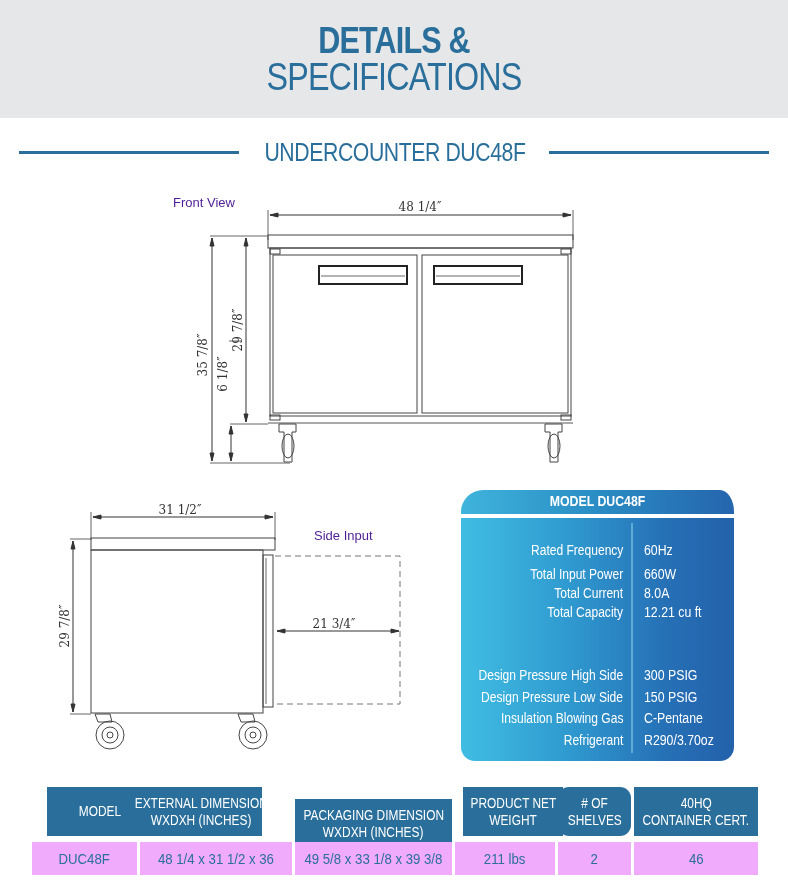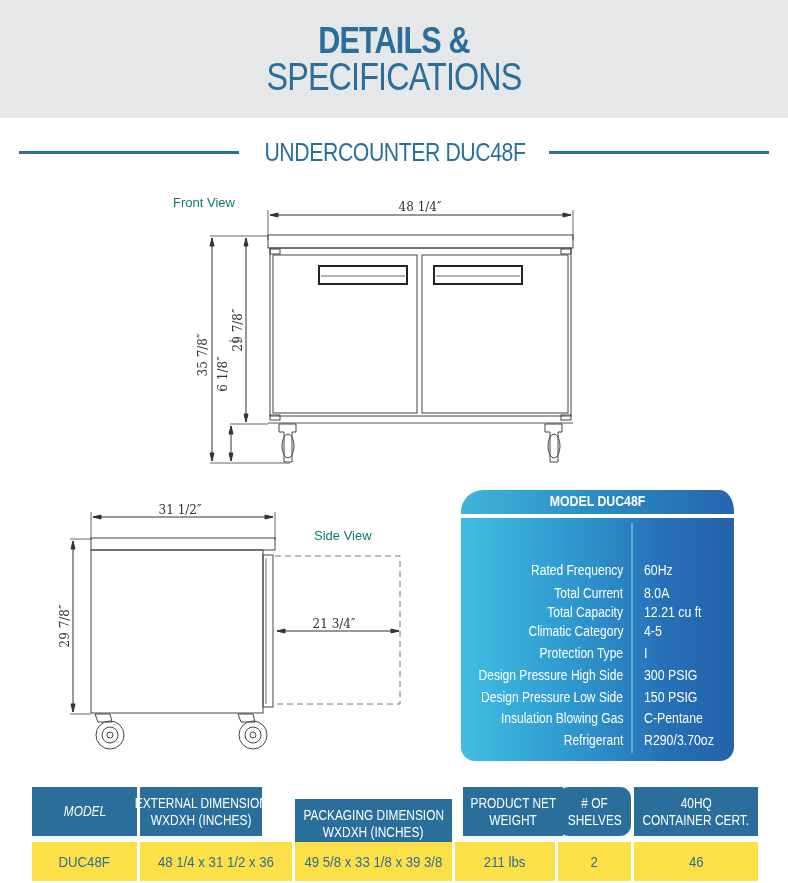--- a/index.html
+++ b/index.html
@@ -11,21 +11,21 @@
     font-family: "Liberation Sans", sans-serif; font-weight: bold; font-size: 36px; color: #2a6f9b;
     letter-spacing: -1px; transform: scaleX(0.85); }
   .hero-line2 { position: absolute; left: 0; width: 788px; top: 56px; text-align: center;
     font-family: "Liberation Sans", sans-serif; font-size: 38px; color: #2a6f9b;
     letter-spacing: -1px; transform: scaleX(0.85); }
 
   .subtitle-rule { position: absolute; height: 3px; background: #2a6f9b; top: 151px; }
   .subtitle { position: absolute; left: 240px; width: 310px; top: 138px; text-align: center;
     font-size: 25px; color: #2a6f9b; transform: scaleX(0.85); letter-spacing: -0.5px; }
 
-  .view-label { position: absolute; font-size: 13px; color: #0f766e; }
+  .view-label { position: absolute; font-size: 13px; color: #4c1d95; }
 
   .drawing { position: absolute; left: 0; top: 0; }
   .dim-text { font-family: "DejaVu Serif", serif; font-size: 12px; fill: #333; }
 
   .spec-card { position: absolute; left: 461px; top: 490px; width: 224px; height: 271px; }
   .spec-head { position: absolute; left: 0; top: 0; width: 273px; height: 24px;
     background: linear-gradient(90deg, #3fb4dc 0%, #2a8cc4 50%, #2565ad 100%);
     border-radius: 22px 14px 0 0 / 22px 22px 0 0; }
   .spec-head-label { position: absolute; left: 0; width: 273px; top: 3px; text-align: center;
     color: #ffffff; font-weight: bold; font-size: 14px; transform: scaleX(0.88); }
@@ -36,38 +36,38 @@
   .spec-row { position: absolute; left: 0; width: 273px; height: 20px; }
   .spec-label { position: absolute; right: 111px; top: 0; color: #ffffff; font-size: 14px;
     white-space: nowrap; transform: scaleX(0.86); transform-origin: right center; }
   .spec-value { position: absolute; left: 183px; top: 0; color: #ffffff; font-size: 14px;
     white-space: nowrap; transform: scaleX(0.88); transform-origin: left center; }
 
   .tbl { position: absolute; left: 32px; top: 787px; }
   .th { position: absolute; top: 0; height: 49px; background: #2a6f9b; color: #ffffff;
     font-size: 14px; line-height: 17px; text-align: center; display: flex; align-items: center; justify-content: center; }
   .th span { display: block; transform: scaleX(0.85); white-space: nowrap; }
-  .td { position: absolute; top: 55px; height: 39px; background: #fde047; color: #2a6f9b;
+  .td { position: absolute; top: 55px; height: 33px; background: #f0abfc; color: #2a6f9b;
     font-size: 15px; text-align: center; display: flex; align-items: center; justify-content: center; }
   .td span { display: block; transform: scaleX(0.88); white-space: nowrap; }
 </style>
 </head>
 <body>
 
 <div class="hero">
   <div class="hero-line1">DETAILS &amp;</div>
   <div class="hero-line2">SPECIFICATIONS</div>
 </div>
 
 <div class="subtitle-rule" style="left:19px; width:220px;"></div>
 <div class="subtitle">UNDERCOUNTER DUC48F</div>
 <div class="subtitle-rule" style="left:549px; width:220px;"></div>
 
 <div class="view-label" style="left:173px; top:195px;">Front View</div>
-<div class="view-label" style="left:314px; top:528px;">Side View</div>
+<div class="view-label" style="left:314px; top:528px;">Side Input</div>
 
 <svg class="drawing" width="788" height="883" style="pointer-events:none;">
   <g stroke="#333" fill="none" stroke-width="1">
 
     <line x1="268" y1="210" x2="268" y2="240" stroke="#666"></line>
     <line x1="573" y1="210" x2="573" y2="240" stroke="#666"></line>
     <line x1="270" y1="215" x2="571" y2="215"></line>
     <polygon points="270,215 278,213 278,217" fill="#333"></polygon>
     <polygon points="571,215 563,213 563,217" fill="#333"></polygon>
 
@@ -148,61 +148,57 @@
   <text class="dim-text" transform="translate(69,626) rotate(-90)" text-anchor="middle">29 7/8″</text>
   <text class="dim-text" x="334" y="628" text-anchor="middle">21 3/4″</text>
 </svg>
 
 <div class="spec-card">
   <div class="spec-head">
     <div class="spec-head-label">MODEL DUC48F</div>
   </div>
   <div class="spec-body">
     <div class="spec-divider"></div>
-    <div class="spec-row" style="top:44px;">
+    <div class="spec-row" style="top:24px;">
       <span class="spec-label">Rated  Frequency</span>
       <span class="spec-value">60Hz</span>
+    </div>
+    <div class="spec-row" style="top:48px;">
+      <span class="spec-label">Total Input Power</span>
+      <span class="spec-value">660W</span>
     </div>
     <div class="spec-row" style="top:67px;">
       <span class="spec-label">Total Current</span>
       <span class="spec-value">8.0A</span>
     </div>
     <div class="spec-row" style="top:86px;">
       <span class="spec-label">Total Capacity</span>
       <span class="spec-value">12.21 cu ft</span>
     </div>
-    <div class="spec-row" style="top:105px;">
-      <span class="spec-label">Climatic Category</span>
-      <span class="spec-value">4-5</span>
-    </div>
-    <div class="spec-row" style="top:127px;">
-      <span class="spec-label">Protection Type</span>
-      <span class="spec-value">I</span>
-    </div>
     <div class="spec-row" style="top:149px;">
       <span class="spec-label">Design Pressure High Side</span>
       <span class="spec-value">300 PSIG</span>
     </div>
     <div class="spec-row" style="top:171px;">
       <span class="spec-label">Design Pressure Low Side</span>
       <span class="spec-value">150 PSIG</span>
     </div>
     <div class="spec-row" style="top:192px;">
       <span class="spec-label">Insulation Blowing Gas</span>
       <span class="spec-value">C-Pentane</span>
     </div>
     <div class="spec-row" style="top:214px;">
       <span class="spec-label">Refrigerant</span>
       <span class="spec-value">R290/3.70oz</span>
     </div>
   </div>
 </div>
 
 <div class="tbl">
-  <div class="th" style="left:0; width:105px;font-style:italic;">
+  <div class="th" style="left:15px; width:105px;">
     <span>MODEL</span>
   </div>
   <div class="th" style="left:108px; width:122px; flex-direction:column;">
     <span>EXTERNAL DIMENSION</span>
       <span>WXDXH (INCHES)</span>
   </div>
   <div class="th" style="left:263px; width:157px; flex-direction:column;margin-top:12px;">
     <span>PACKAGING DIMENSION</span>
       <span>WXDXH (INCHES)</span>
   </div>

